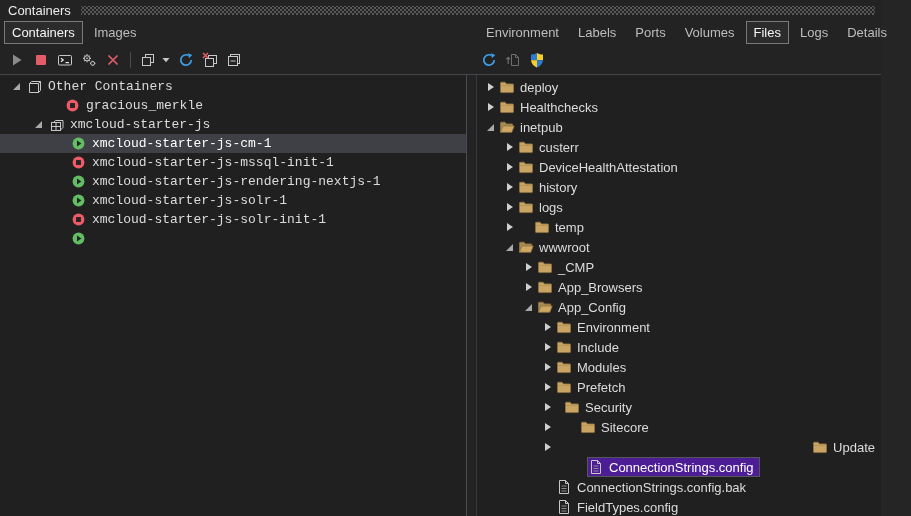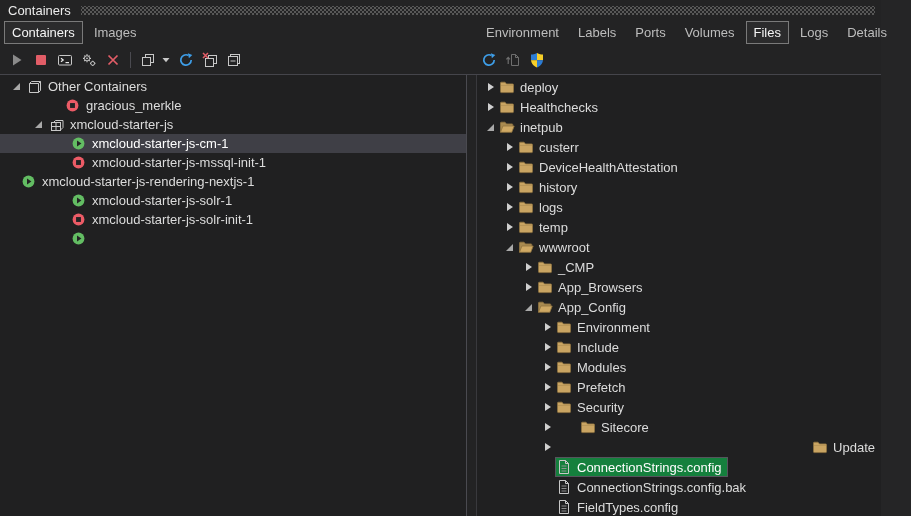--- a/index.html
+++ b/index.html
@@ -30,35 +30,35 @@
   #right-toolbar { left:478px; }
   .tb { width:22px; height:22px; display:flex; align-items:center; justify-content:center;
         background:transparent; border:none; padding:0; margin-right:2px; }
   .tb svg { display:block; }
   .tbsep { width:1px; height:16px; background:#4A4A50; margin:0 6px 0 4px; }
   .caretbtn { width:10px; height:22px; display:flex; align-items:center; justify-content:center; margin-right:4px; }
 
   
   .content { position:absolute; top:74px; left:0; right:0; bottom:0; border-top:1px solid #45454B; }
   .pane { position:absolute; top:0; bottom:0; overflow:hidden; background:#202021; }
-  #left-pane  { left:0; width:467px; border-right:1px solid #4A4A50; padding-top:2px; }
+  #left-pane  { left:0; width:467px; border-right:1px solid #4A4A50; padding-top:2px;font-family:Liberation Mono, monospace; }
   #right-pane { left:476px; right:0; border-left:1px solid #39393D; padding-top:2px; }
 
   
   .trow { display:flex; align-items:center; white-space:nowrap; cursor:default; }
   #left-pane  .trow { height:19px; }
   #right-pane .trow { height:20px; }
   .trow.sel-row { background:#3F3F46; }
   .exp { display:inline-flex; align-items:center; justify-content:center; flex:0 0 auto; }
   #left-pane  .exp { width:20px; }
   #right-pane .exp { width:15px; }
   .glyph-c { width:0; height:0; border-top:4px solid transparent; border-bottom:4px solid transparent; border-left:6px solid #CFCFCF; }
   .glyph-e { width:0; height:0; border-left:7px solid transparent; border-bottom:7px solid #A9A9A9; }
   .grp { display:inline-flex; align-items:center; padding:1px 5px 1px 0; border:1px solid transparent; }
-  .grp.sel-inline { background:#15803d; border-color:#55555C; }
+  .grp.sel-inline { background:#4c1d95; border-color:#55555C;margin-left:32px; }
   .ticon { width:18px; height:16px; display:inline-flex; align-items:center; flex:0 0 auto; }
   .tlabel { margin-left:3px; color:#DCDCDC; }
   .sel-row .tlabel, .sel-inline .tlabel { color:#FFFFFF; }
 </style>
 </head>
 <body>
 
 <div id="root">
 
   <div class="titlebar">
@@ -245,21 +245,21 @@
           <span class="grp">
             <span class="ticon">
               <svg viewBox="0 0 16 16" width="15" height="15">
                 <circle cx="8" cy="8" r="6.3" fill="#EC5B66"></circle>
                 <rect x="5.4" y="5.4" width="5.2" height="5.2" fill="#232324"></rect>
               </svg>
             </span>
             <span class="tlabel">xmcloud-starter-js-mssql-init-1</span>
           </span>
         </div>
-        <div class="trow" style="">
+        <div class="trow" style="padding-left: 50px;">
           <span class="exp"></span>
           <span class="grp">
             <span class="ticon">
               <svg viewBox="0 0 16 16" width="15" height="15">
                 <circle cx="8" cy="8" r="6.3" fill="#63BD63"></circle>
                 <path d="M6.4 4.9 L11.1 8 L6.4 11.1 Z" fill="#232324"></path>
               </svg>
             </span>
             <span class="tlabel">xmcloud-starter-js-rendering-nextjs-1</span>
           </span>
@@ -392,21 +392,21 @@
           <span class="grp">
             <span class="ticon">
               <svg viewBox="0 0 16 16" width="16" height="16">
                 <path d="M1.5 12.8 V4 Q1.5 3.2 2.3 3.2 H6 L7.5 4.9 H13.7 Q14.5 4.9 14.5 5.7 V12.8 Q14.5 13.6 13.7 13.6 H2.3 Q1.5 13.6 1.5 12.8 Z" fill="#C9A462" stroke="#8F7440" stroke-width="0.8"></path>
                 <path d="M1.8 6.3 H14.2" stroke="#8F7440" stroke-width="0.6" opacity="0.6"></path>
               </svg>
             </span>
             <span class="tlabel">logs</span>
           </span>
         </div>
-        <div class="trow" style="padding-left: 25px;">
+        <div class="trow" style="padding-left: 25px; gap: 16px;">
           <span class="exp">
             <span class="glyph-c"></span>
           </span>
           <span class="grp">
             <span class="ticon">
               <svg viewBox="0 0 16 16" width="16" height="16">
                 <path d="M1.5 12.8 V4 Q1.5 3.2 2.3 3.2 H6 L7.5 4.9 H13.7 Q14.5 4.9 14.5 5.7 V12.8 Q14.5 13.6 13.7 13.6 H2.3 Q1.5 13.6 1.5 12.8 Z" fill="#C9A462" stroke="#8F7440" stroke-width="0.8"></path>
                 <path d="M1.8 6.3 H14.2" stroke="#8F7440" stroke-width="0.6" opacity="0.6"></path>
               </svg>
             </span>
@@ -518,21 +518,21 @@
           <span class="grp">
             <span class="ticon">
               <svg viewBox="0 0 16 16" width="16" height="16">
                 <path d="M1.5 12.8 V4 Q1.5 3.2 2.3 3.2 H6 L7.5 4.9 H13.7 Q14.5 4.9 14.5 5.7 V12.8 Q14.5 13.6 13.7 13.6 H2.3 Q1.5 13.6 1.5 12.8 Z" fill="#C9A462" stroke="#8F7440" stroke-width="0.8"></path>
                 <path d="M1.8 6.3 H14.2" stroke="#8F7440" stroke-width="0.6" opacity="0.6"></path>
               </svg>
             </span>
             <span class="tlabel">Prefetch</span>
           </span>
         </div>
-        <div class="trow" style="padding-left: 63px;">
+        <div class="trow" style="padding-left: 63px; gap: 8px;">
           <span class="exp">
             <span class="glyph-c"></span>
           </span>
           <span class="grp">
             <span class="ticon">
               <svg viewBox="0 0 16 16" width="16" height="16">
                 <path d="M1.5 12.8 V4 Q1.5 3.2 2.3 3.2 H6 L7.5 4.9 H13.7 Q14.5 4.9 14.5 5.7 V12.8 Q14.5 13.6 13.7 13.6 H2.3 Q1.5 13.6 1.5 12.8 Z" fill="#C9A462" stroke="#8F7440" stroke-width="0.8"></path>
                 <path d="M1.8 6.3 H14.2" stroke="#8F7440" stroke-width="0.6" opacity="0.6"></path>
               </svg>
             </span>

